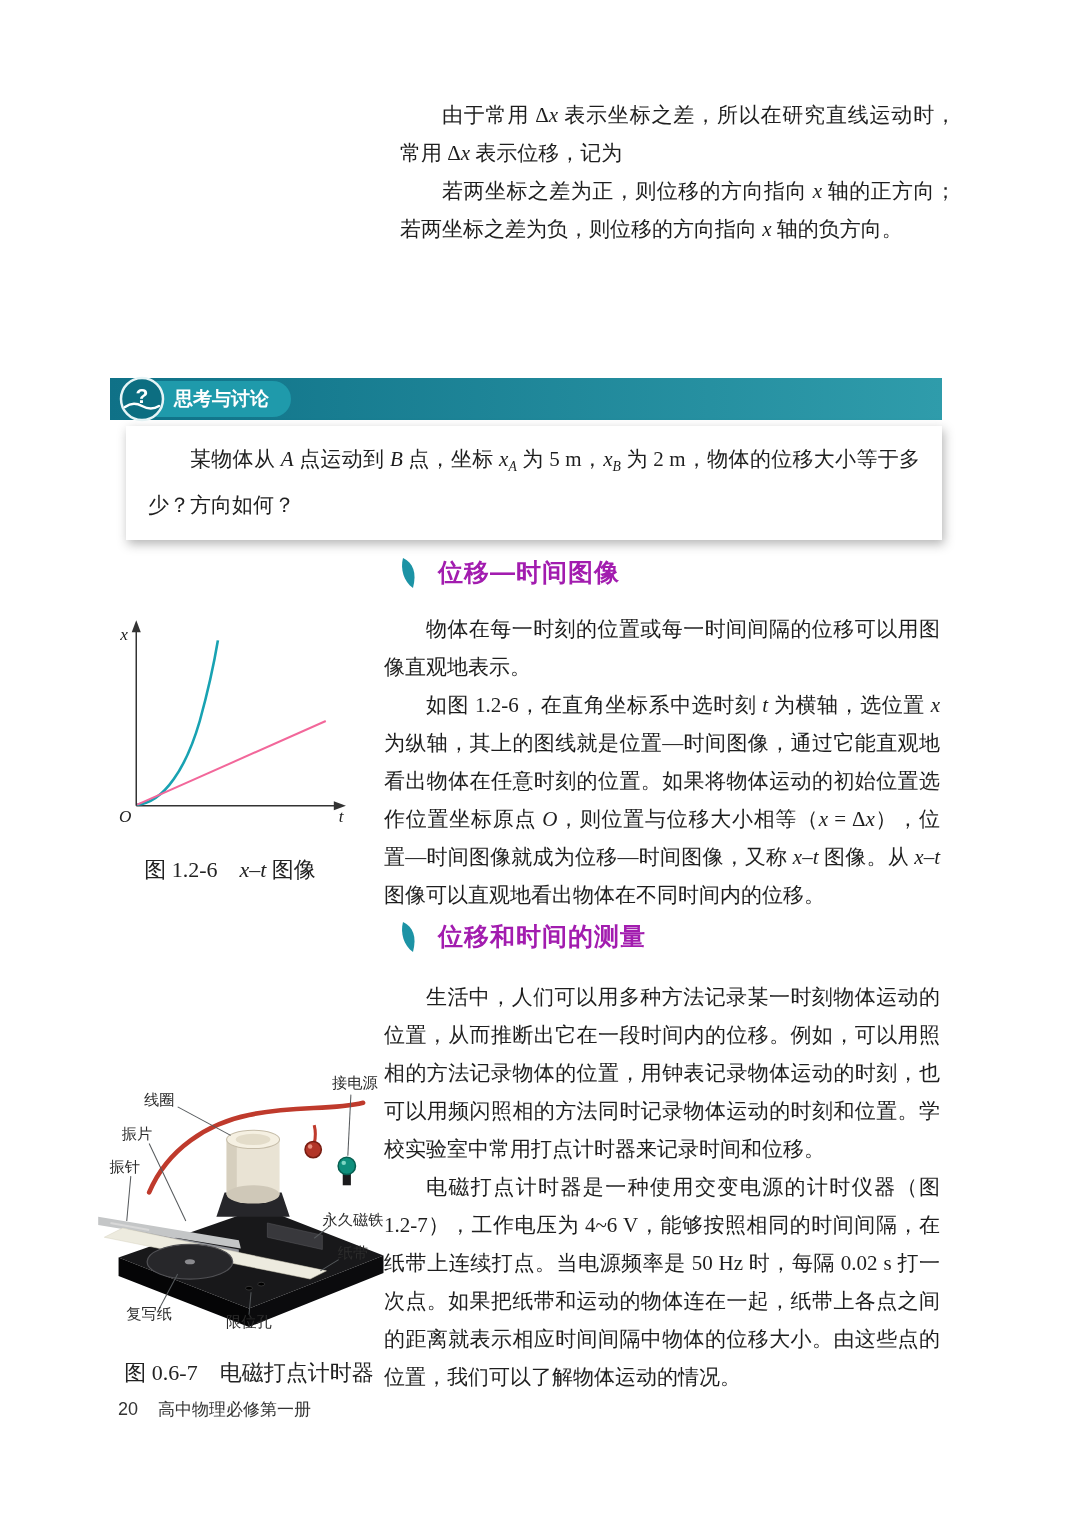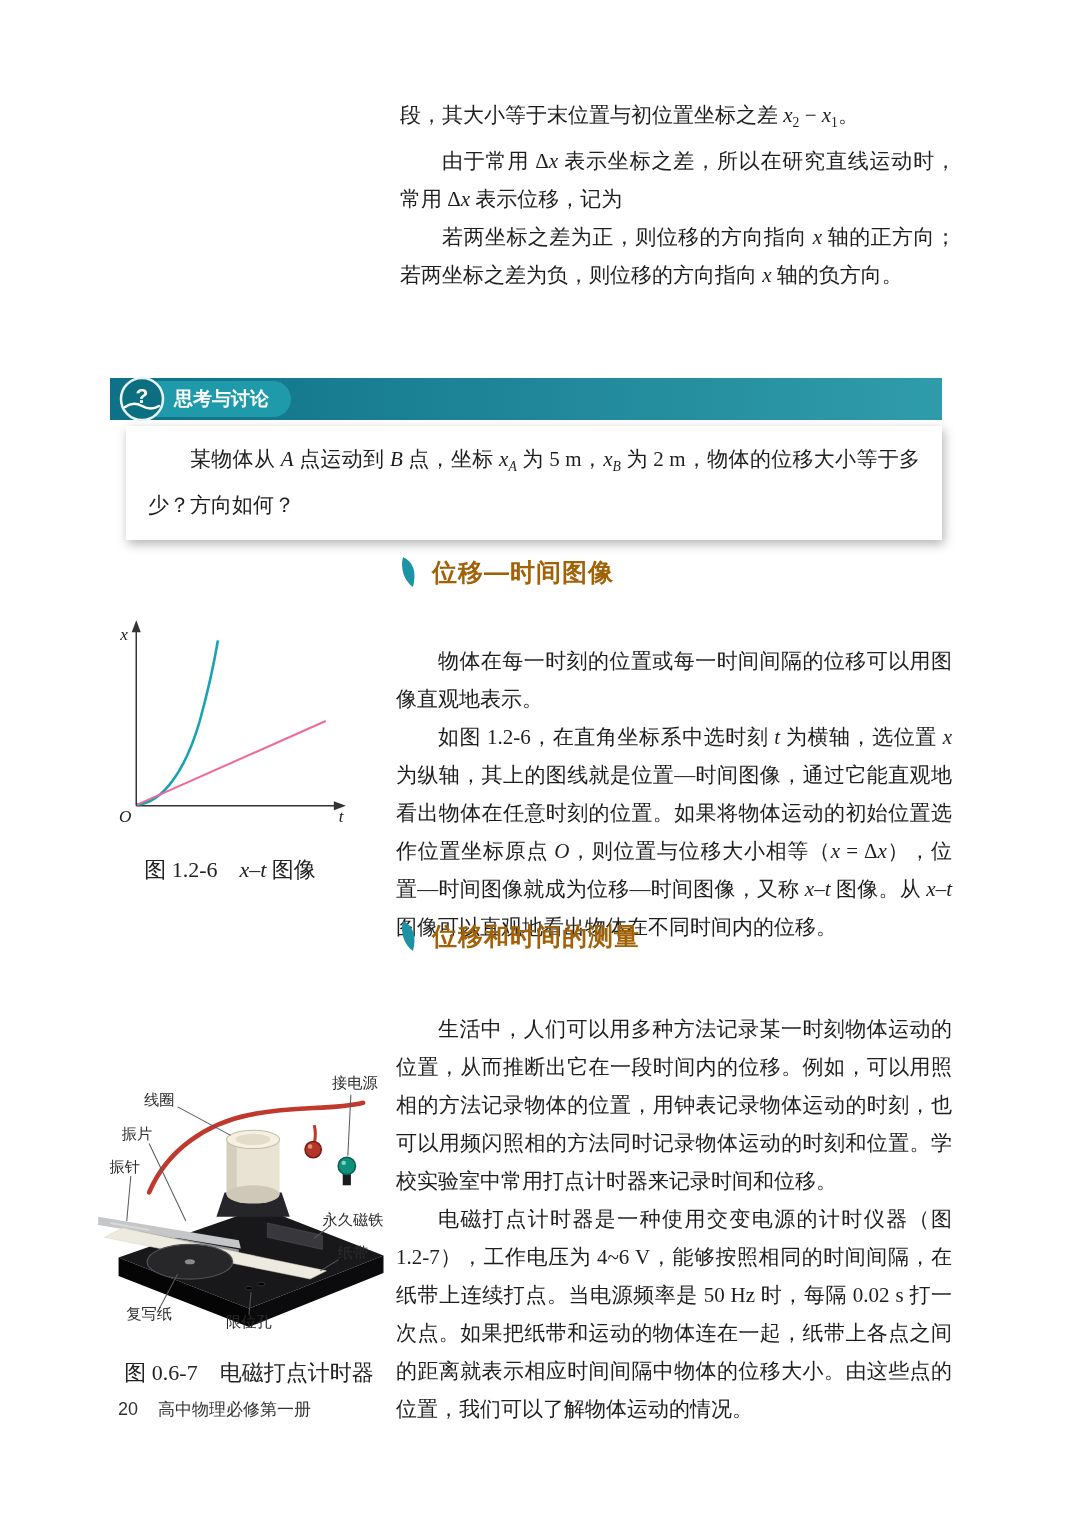--- a/index.html
+++ b/index.html
@@ -33,30 +33,30 @@
     font-weight:bold; font-size:19px; line-height:36px; padding:0 22px 0 50px;
   }
   .think-icon { position:absolute; left:-5px; top:-5px; width:46px; height:46px; }
   .think-card {
     position:absolute; left:16px; top:48px; width:816px; background:#ffffff;
     box-shadow:2px 4px 10px rgba(40,40,40,.35); padding:14px 22px 16px;
   }
 
   
   .sec-heading {
-    position:absolute; left:400px; display:flex; align-items:flex-start; gap:14px;
+    position:absolute; left:400px; display:flex; align-items:flex-end; gap:20px;
     font-family:"Liberation Sans",sans-serif; font-weight:bold; font-size:25px;
-    color:#a16207; letter-spacing:1px;
+    color:#a21caf; letter-spacing:1px;
   }
   #heading-xt { top:556px; }
   #heading-measure { top:920px; }
   .bullet { width:18px; height:32px; flex:0 0 auto; }
 
   
-  .sec-body { position:absolute; left:396px; width:556px;margin-top:32px; }
+  .sec-body { position:absolute; left:384px; width:556px; }
   #xt-body { top:610px; }
   #measure-body { top:978px; }
   .sec-body p { margin:0; }
 
   
   .figure { position:absolute; text-align:center; }
   #figure-graph { left:104px; top:612px; width:252px; }
   #figure-device { left:96px; top:1062px; width:306px; }
   .fig-caption { margin-top:22px; font-size:22px; color:#222; text-align:center; }
   .graph-svg text { font-family:"Liberation Serif",serif; font-style:italic; font-size:17px; fill:#222; }
@@ -68,21 +68,20 @@
     font-family:"Liberation Sans",sans-serif; font-size:17px; color:#333;
   }
   .pg-num { font-size:18px;text-align:center; }
 </style>
 </head>
 <body>
 
 <div class="page">
 
   <section class="intro body-text">
-    <p>段，其大小等于末位置与初位置坐标之差 <i>x</i><sub>2</sub> − <i>x</i><sub>1</sub>。</p>
     <p class="indent">由于常用 Δ<i>x</i> 表示坐标之差，所以在研究直线运动时，常用 Δ<i>x</i> 表示位移，记为</p>
     <p class="indent">若两坐标之差为正，则位移的方向指向 <i>x</i> 轴的正方向；若两坐标之差为负，则位移的方向指向 <i>x</i> 轴的负方向。</p>
   </section>
 
   <section class="think">
     <div class="think-band"></div>
     <div class="think-badge">
       <svg class="think-icon" viewBox="0 0 46 46">
         <circle cx="23" cy="23" r="21" fill="#0c6e81" stroke="#e6f4f6" stroke-width="2.5"></circle>
         <path d="M6,31 Q14,25 23,30 T40,30" stroke="#ffffff" stroke-width="2.5" fill="none" stroke-linecap="round"></path>

